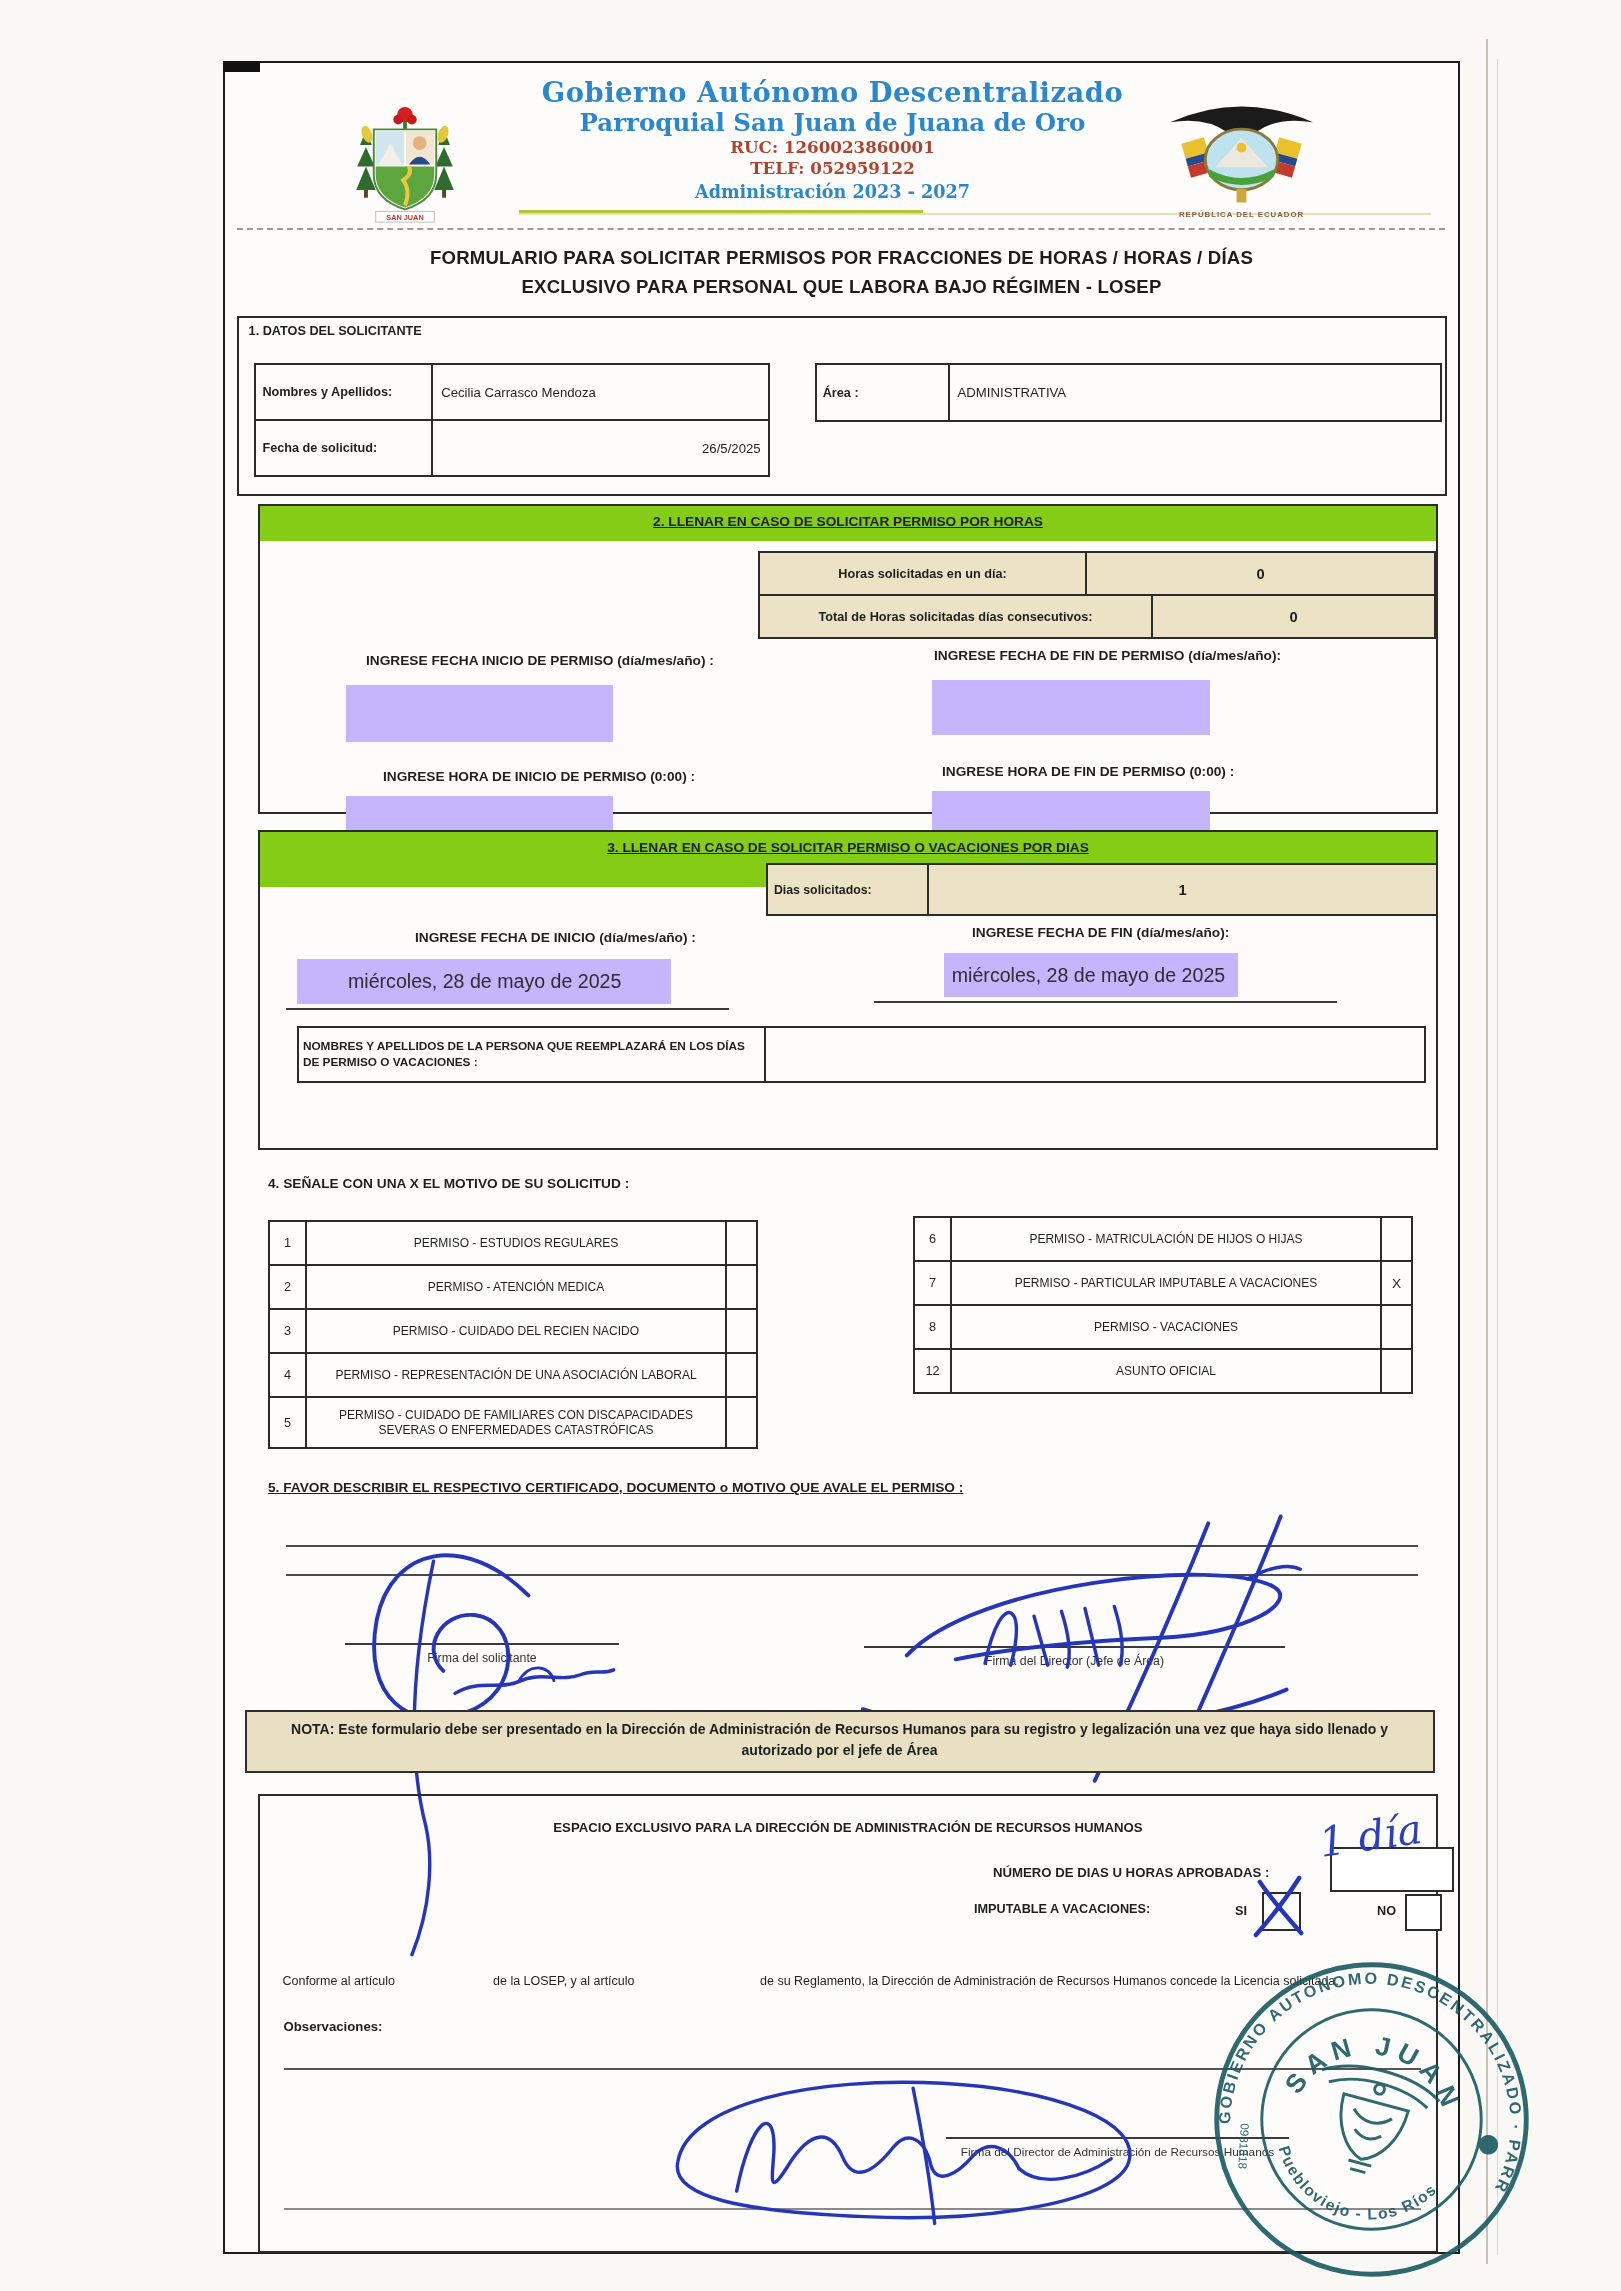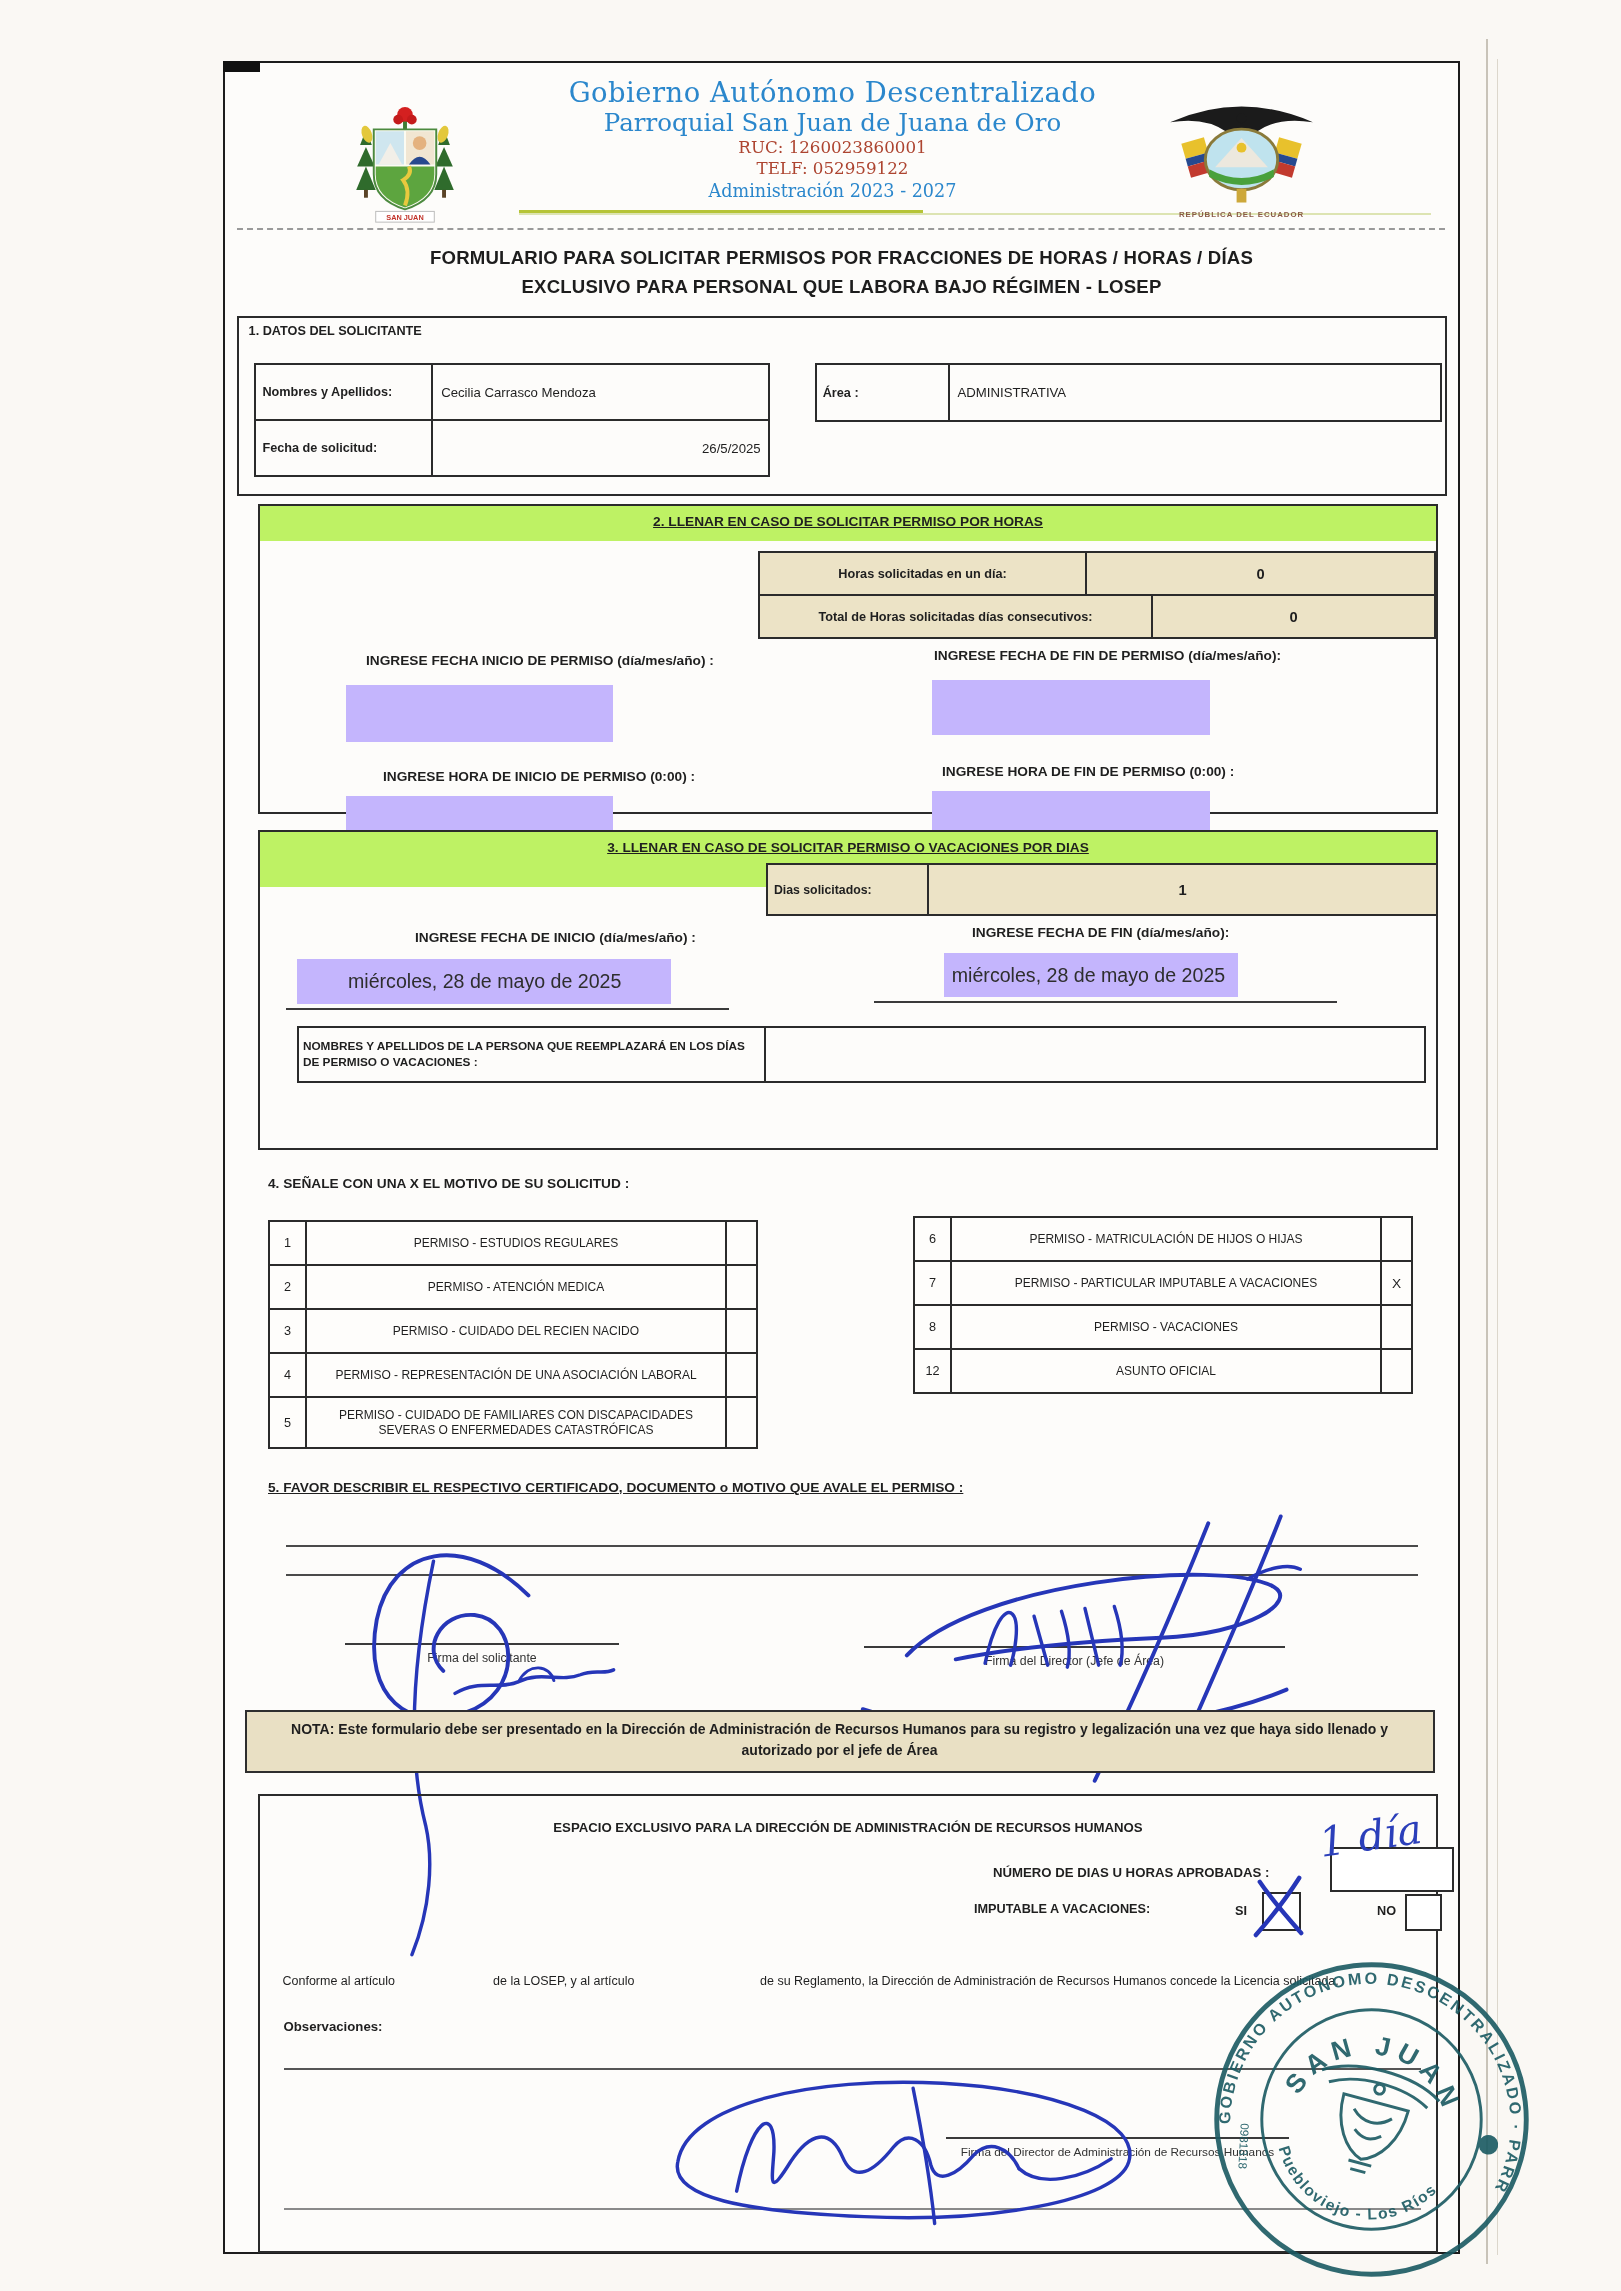--- a/index.html
+++ b/index.html
@@ -7,21 +7,21 @@
         font-family:"Liberation Sans",sans-serif;color:#1f1f1f;}
   .doc{position:absolute;left:223px;top:61px;width:1233px;height:2189px;
        border:2px solid #1c1c1c;background:#fdfcfa;}
   .abs{position:absolute;}
   .scan-edge{position:absolute;left:1486px;top:39px;width:2px;height:2225px;background:#c8c3b8;}
   .scan-edge2{position:absolute;left:1497px;top:59px;width:1px;height:2196px;background:#dcd7cc;}
   .corner-mark{position:absolute;left:-2px;top:-2px;width:37px;height:10.8px;background:#111;}
 
   
   .org-block{position:absolute;left:235px;top:13.7px;width:745px;text-align:center;
-             font-family:"DejaVu Serif",serif;font-weight:normal;}
+             font-family:"DejaVu Serif",serif;font-weight:bold;}
   .org1{font-size:27.4px;color:#2b87cc;letter-spacing:0.5px;line-height:31px;}
   .org2{font-size:24.5px;color:#2b87cc;line-height:29px;}
   .org-ruc,.org-telf{font-size:16.7px;color:#ad4430;line-height:21.6px;}
   .org-admin{font-size:17.6px;color:#2b87cc;line-height:23.5px;}
   .green-line{position:absolute;left:294px;top:147px;width:404px;height:2.9px;background:#b6c437;}
   .green-line2{position:absolute;left:294px;top:150px;width:912px;height:2px;background:#dde4b2;}
   .dash-sep{position:absolute;left:11.8px;top:165px;width:1208px;border-top:2px dashed #9a9a9a;}
 
   .title-block{position:absolute;left:0;top:180px;width:100%;text-align:center;
                font-weight:bold;font-size:18.6px;line-height:29px;color:#1d1d1d;letter-spacing:0.2px;}
@@ -30,21 +30,21 @@
   .fbox{border:2px solid #2b2b2b;}
   .frow{display:flex;border-top:2px solid #2b2b2b;}
   .frow:first-child{border-top:none;}
   .flabel{border-right:2px solid #2b2b2b;display:flex;align-items:center;
           font-weight:bold;font-size:12.7px;padding-left:5.9px;}
   .fval{flex:1;display:flex;align-items:center;font-size:13.2px;padding:0 7.8px;}
 
   .sec-box{position:absolute;border:2px solid #2b2b2b;}
   .sec-head{font-weight:bold;font-size:12.7px;}
 
-  .blue-bar{background:#bef264;text-align:center;font-weight:bold;font-size:13.7px;
+  .blue-bar{background:#84cc16;text-align:center;font-weight:bold;font-size:13.7px;
             text-decoration:underline;padding-top:7.8px;box-sizing:border-box;}
   .beige-table{position:absolute;border:2px solid #2b2b2b;background:#ece3c6;}
   .beige-row{display:flex;border-top:2px solid #2b2b2b;}
   .beige-row:first-child{border-top:none;}
   .beige-label{border-right:2px solid #2b2b2b;display:flex;align-items:center;justify-content:center;
                font-weight:bold;font-size:12.7px;text-align:center;padding:0 5.9px;box-sizing:border-box;}
   .beige-val{flex:1;display:flex;align-items:center;justify-content:center;
              font-weight:bold;font-size:14.7px;}
   .field-lbl{position:absolute;font-weight:bold;font-size:13.7px;white-space:nowrap;}
   .blue-input{position:absolute;background:#c4b5fd;}

